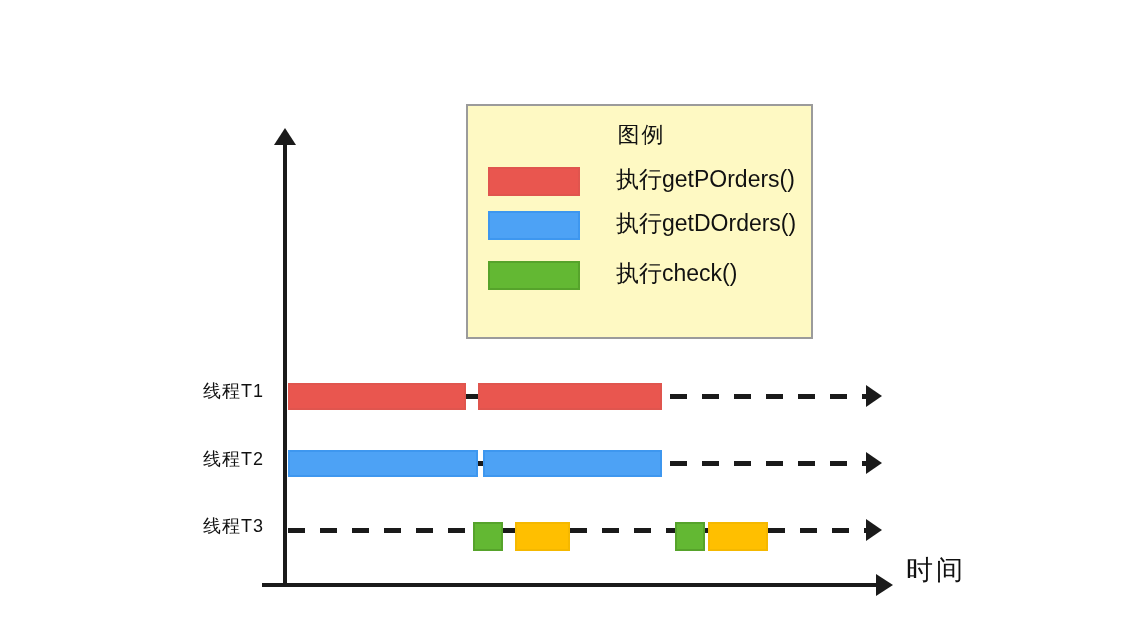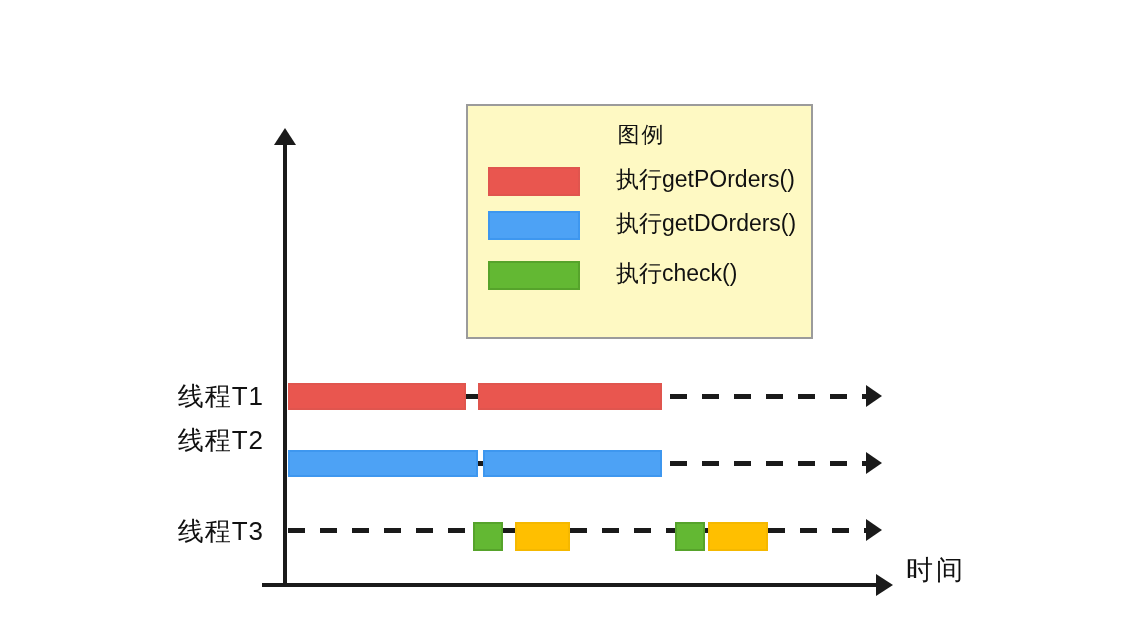--- a/index.html
+++ b/index.html
@@ -62,33 +62,33 @@
     font-size: 27px;
     color: #111111;
     letter-spacing: 3px;
     white-space: nowrap;
   }
 
   
   .row-label {
     position: absolute;
     right: 0;
-    font-size: 26px;
+    font-size: 18px;
     color: #111111;
     white-space: nowrap;
     letter-spacing: 1px;
   }
   .label-holder {
     position: absolute;
     left: 0;
     width: 264px;
     height: 34px;
   }
   #label-holder-t1 { top: 379px; }
-  #label-holder-t2 { top: 423px; }
+  #label-holder-t2 { top: 447px; }
   #label-holder-t3 { top: 514px; }
 
   
   .row {
     position: absolute;
     left: 0;
     height: 40px;
   }
   #row-t1 { top: 376px; width: 1142px; }
   #row-t2 { top: 443px; width: 1142px; }

